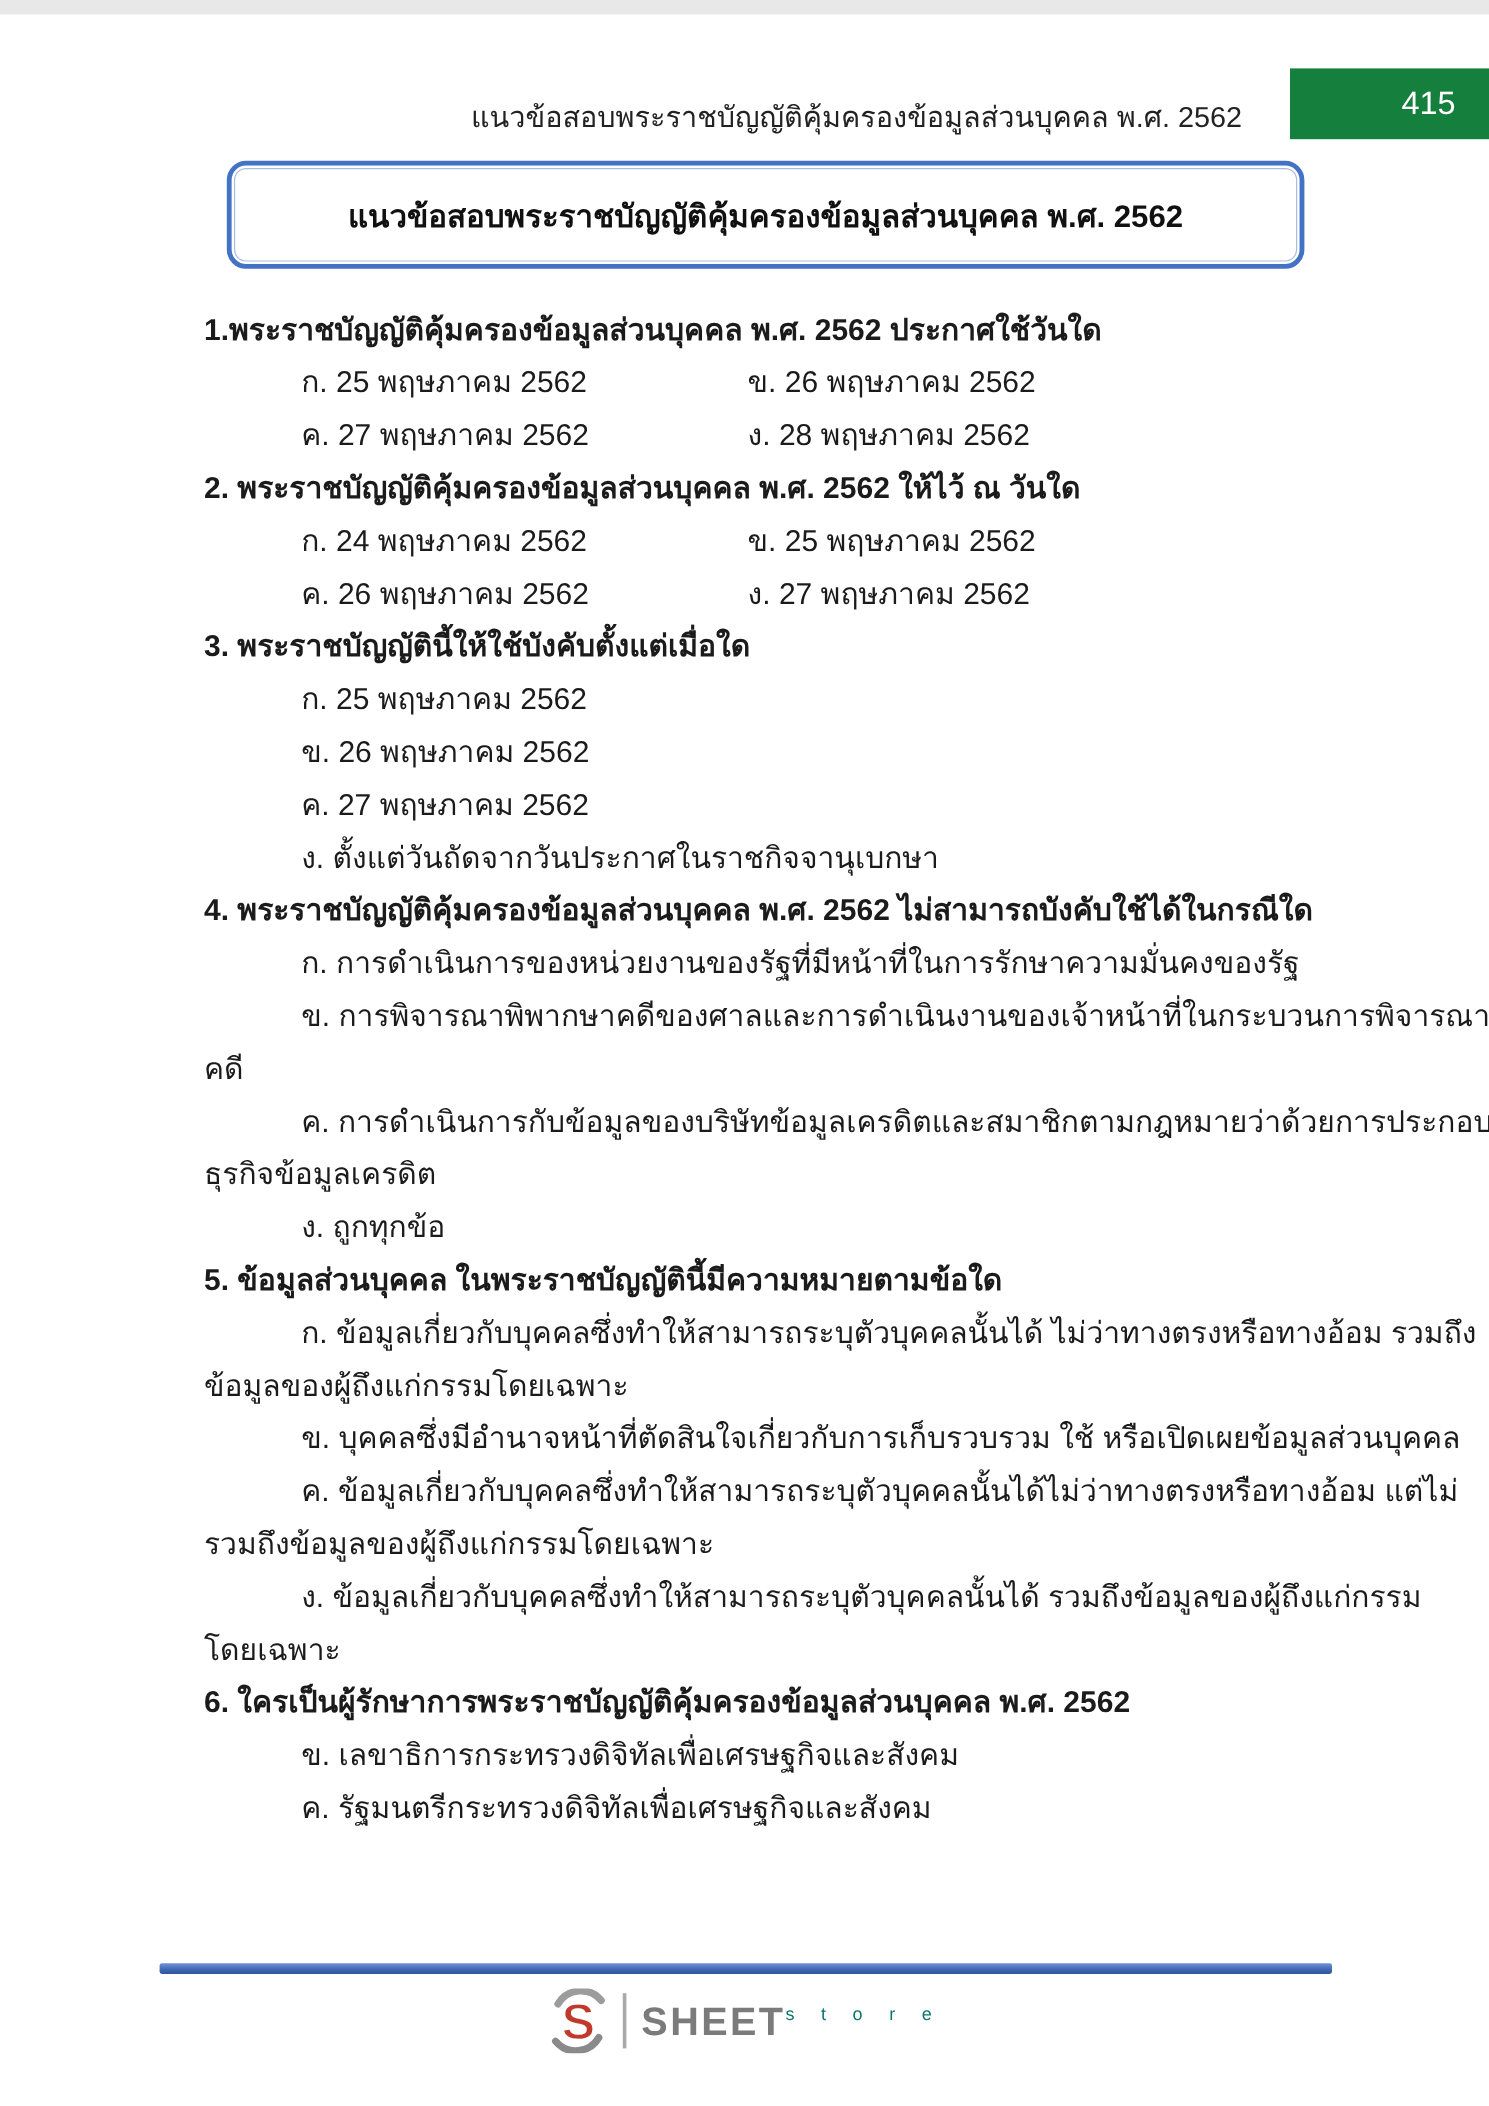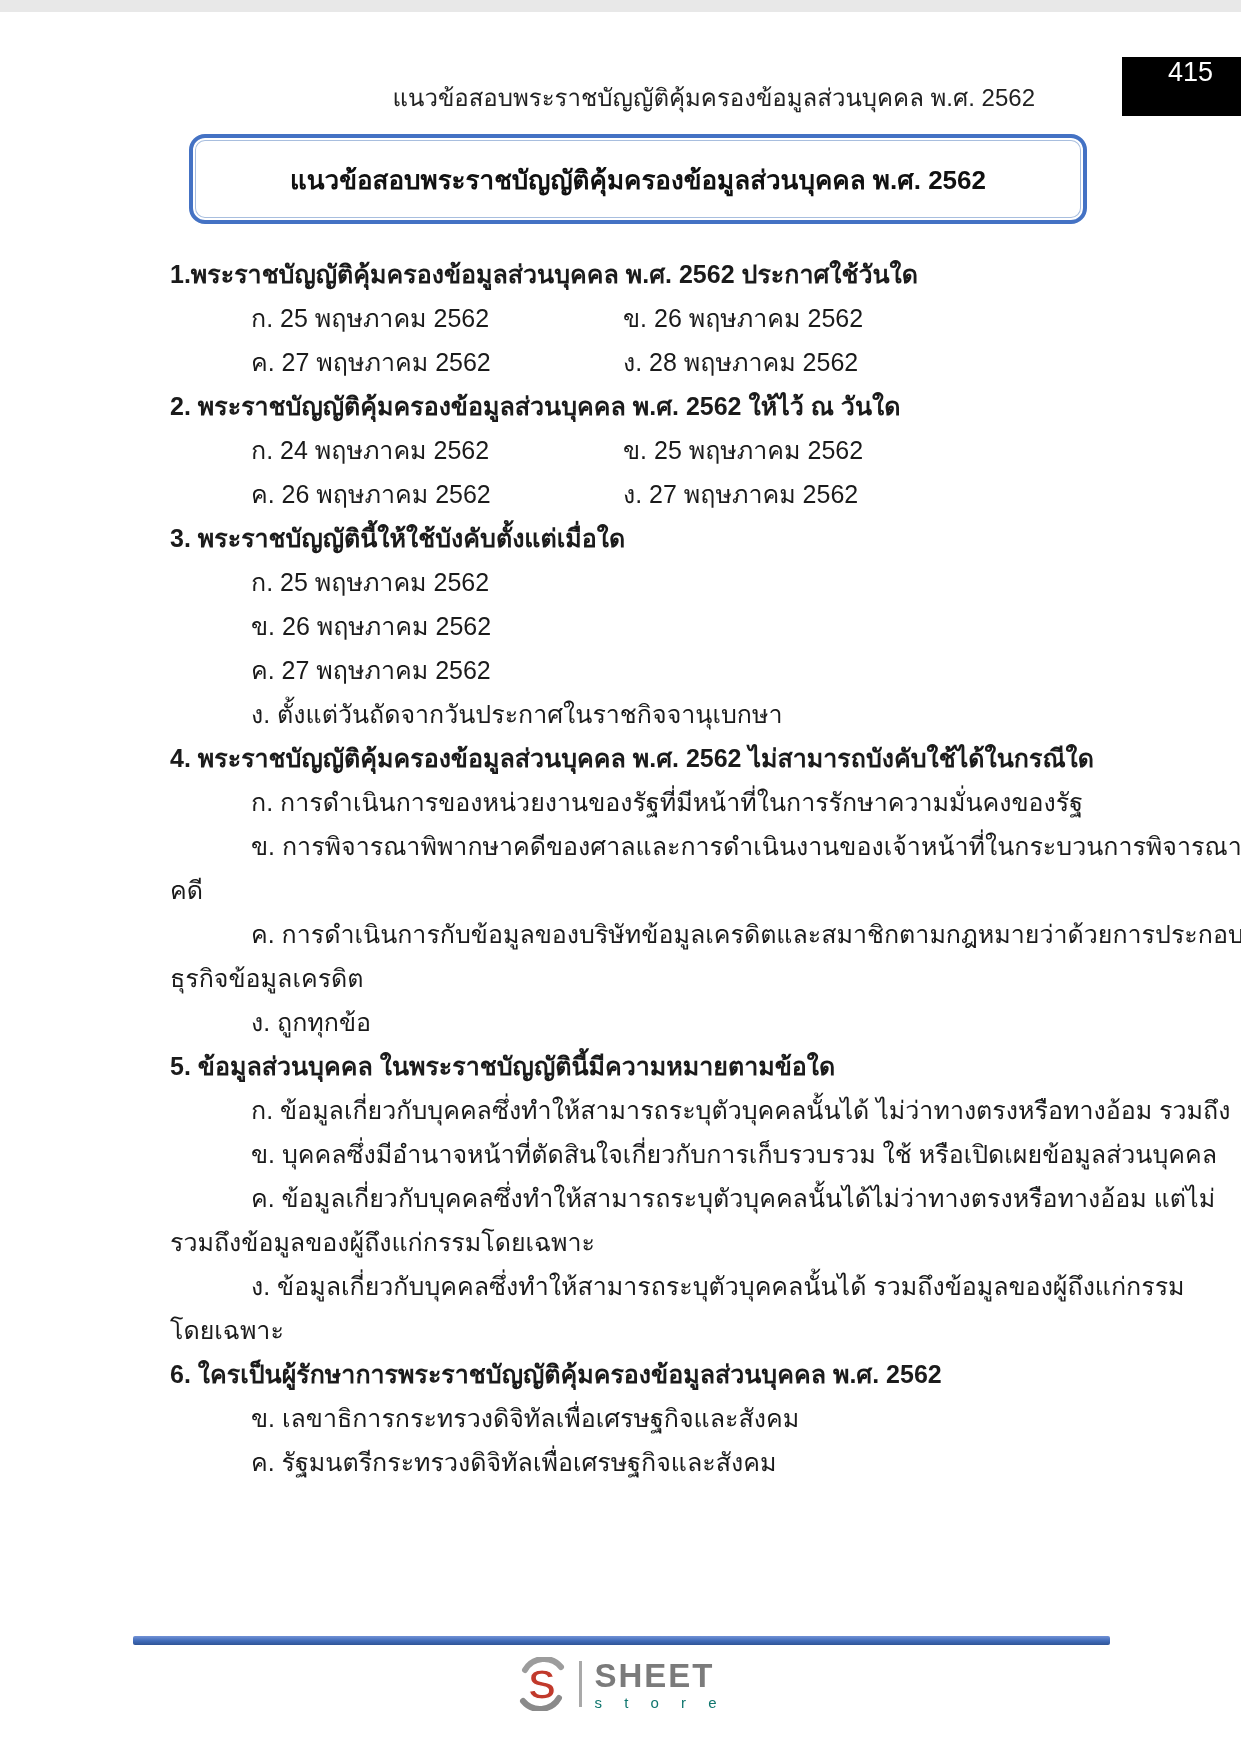--- a/index.html
+++ b/index.html
@@ -12,24 +12,24 @@
     color:#1b1b1b;
     overflow:hidden;
   }
   
   .running-title {
     position:absolute; top:66px; right:206px;
     font-size:24px; color:#222; white-space:nowrap;
   }
   .pageno-box {
     position:absolute; top:45px; right:0;
-    width:119px; height:59px;
-    background:#000000;
+    width:166px; height:59px;
+    background:#15803d;
     color:#fff;
-    display:flex; align-items:flex-start; justify-content:flex-end;
+    display:flex; align-items:center; justify-content:flex-end;
     padding-right:28px; box-sizing:border-box;
     font-size:27px;
   }
   
   .title-box {
     position:absolute; left:189px; top:122px;
     width:898px; height:90px; box-sizing:border-box;
     border:4px solid #4472C4; border-radius:16px;
     box-shadow:inset 0 0 0 2px #ffffff, inset 0 0 0 3px #a8bede;
     display:flex; align-items:center; justify-content:center;
@@ -56,21 +56,21 @@
     border-radius:2px;
   }
   .logo {
     position:absolute; left:0; top:1645px; width:1241px;
     display:flex; align-items:center; justify-content:center;
   }
   .logo-mark { width:54px; height:54px; }
   .logo-divider {
     width:3px; height:46px; background:#a9a9a9; margin:0 12px 0 10px;
   }
-  .logo-text { display:flex; flex-direction:column; line-height:1; }
+  .logo-text { display:flex; flex-direction:row; line-height:1; }
   .logo-name {
     font-size:33px; font-weight:bold; color:#7b7b7b; letter-spacing:2px;
   }
   .logo-sub {
     font-size:15px; color:#0f766e; letter-spacing:9px; margin-top:3px;
   }
 </style>
 </head>
 <body>
 
@@ -116,20 +116,21 @@
     <div class="line q">4. พระราชบัญญัติคุ้มครองข้อมูลส่วนบุคคล พ.ศ. 2562 ไม่สามารถบังคับใช้ได้ในกรณีใด</div>
     <div class="line indent">ก. การดำเนินการของหน่วยงานของรัฐที่มีหน้าที่ในการรักษาความมั่นคงของรัฐ</div>
     <div class="line indent">ข. การพิจารณาพิพากษาคดีของศาลและการดำเนินงานของเจ้าหน้าที่ในกระบวนการพิจารณา</div>
     <div class="line">คดี</div>
     <div class="line indent">ค. การดำเนินการกับข้อมูลของบริษัทข้อมูลเครดิตและสมาชิกตามกฎหมายว่าด้วยการประกอบ</div>
     <div class="line">ธุรกิจข้อมูลเครดิต</div>
     <div class="line indent">ง.  ถูกทุกข้อ</div>
 
     <div class="line q">5. ข้อมูลส่วนบุคคล ในพระราชบัญญัตินี้มีความหมายตามข้อใด</div>
     <div class="line indent">ก. ข้อมูลเกี่ยวกับบุคคลซึ่งทำให้สามารถระบุตัวบุคคลนั้นได้ ไม่ว่าทางตรงหรือทางอ้อม รวมถึง</div>
+    <div class="line">ข้อมูลของผู้ถึงแก่กรรมโดยเฉพาะ</div>
     <div class="line indent">ข. บุคคลซึ่งมีอำนาจหน้าที่ตัดสินใจเกี่ยวกับการเก็บรวบรวม ใช้ หรือเปิดเผยข้อมูลส่วนบุคคล</div>
     <div class="line indent">ค. ข้อมูลเกี่ยวกับบุคคลซึ่งทำให้สามารถระบุตัวบุคคลนั้นได้ไม่ว่าทางตรงหรือทางอ้อม แต่ไม่</div>
     <div class="line">รวมถึงข้อมูลของผู้ถึงแก่กรรมโดยเฉพาะ</div>
     <div class="line indent">ง.  ข้อมูลเกี่ยวกับบุคคลซึ่งทำให้สามารถระบุตัวบุคคลนั้นได้  รวมถึงข้อมูลของผู้ถึงแก่กรรม</div>
     <div class="line">โดยเฉพาะ</div>
 
     <div class="line q">6. ใครเป็นผู้รักษาการพระราชบัญญัติคุ้มครองข้อมูลส่วนบุคคล พ.ศ. 2562</div>
     <div class="line indent">ข.  เลขาธิการกระทรวงดิจิทัลเพื่อเศรษฐกิจและสังคม</div>
     <div class="line indent">ค. รัฐมนตรีกระทรวงดิจิทัลเพื่อเศรษฐกิจและสังคม</div>
 

